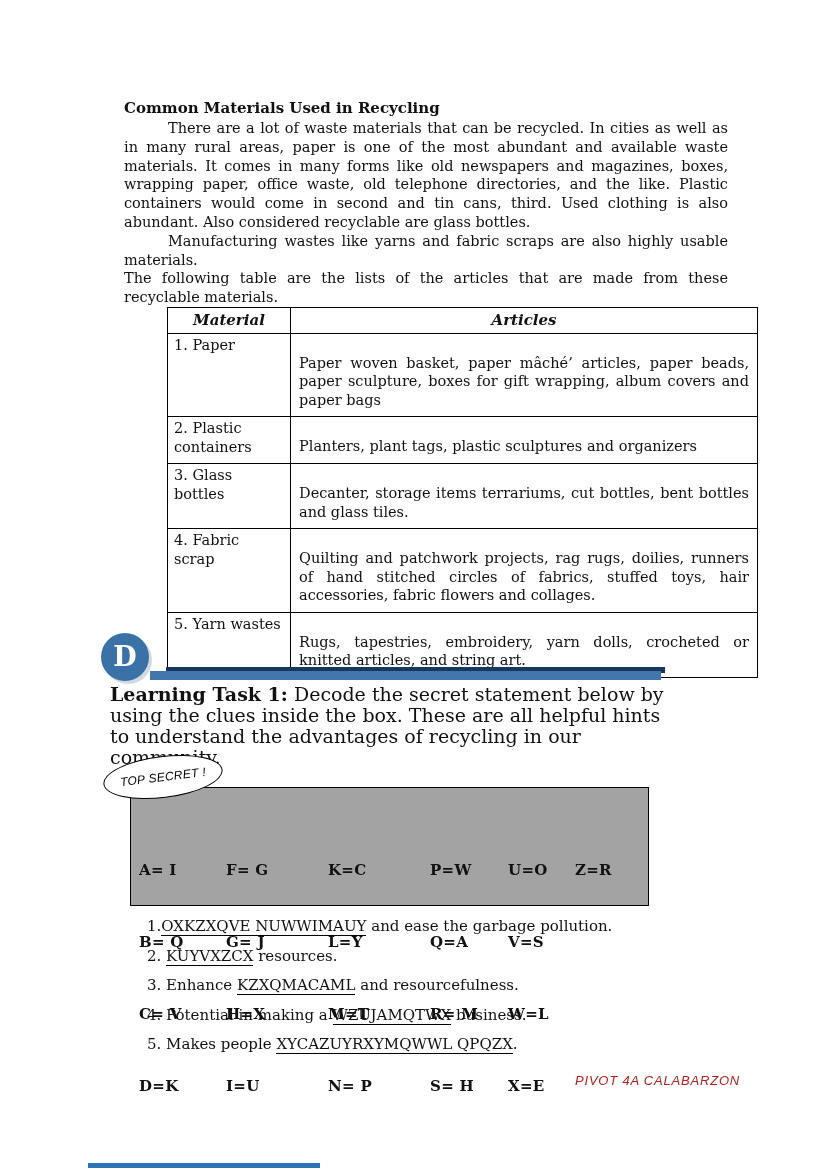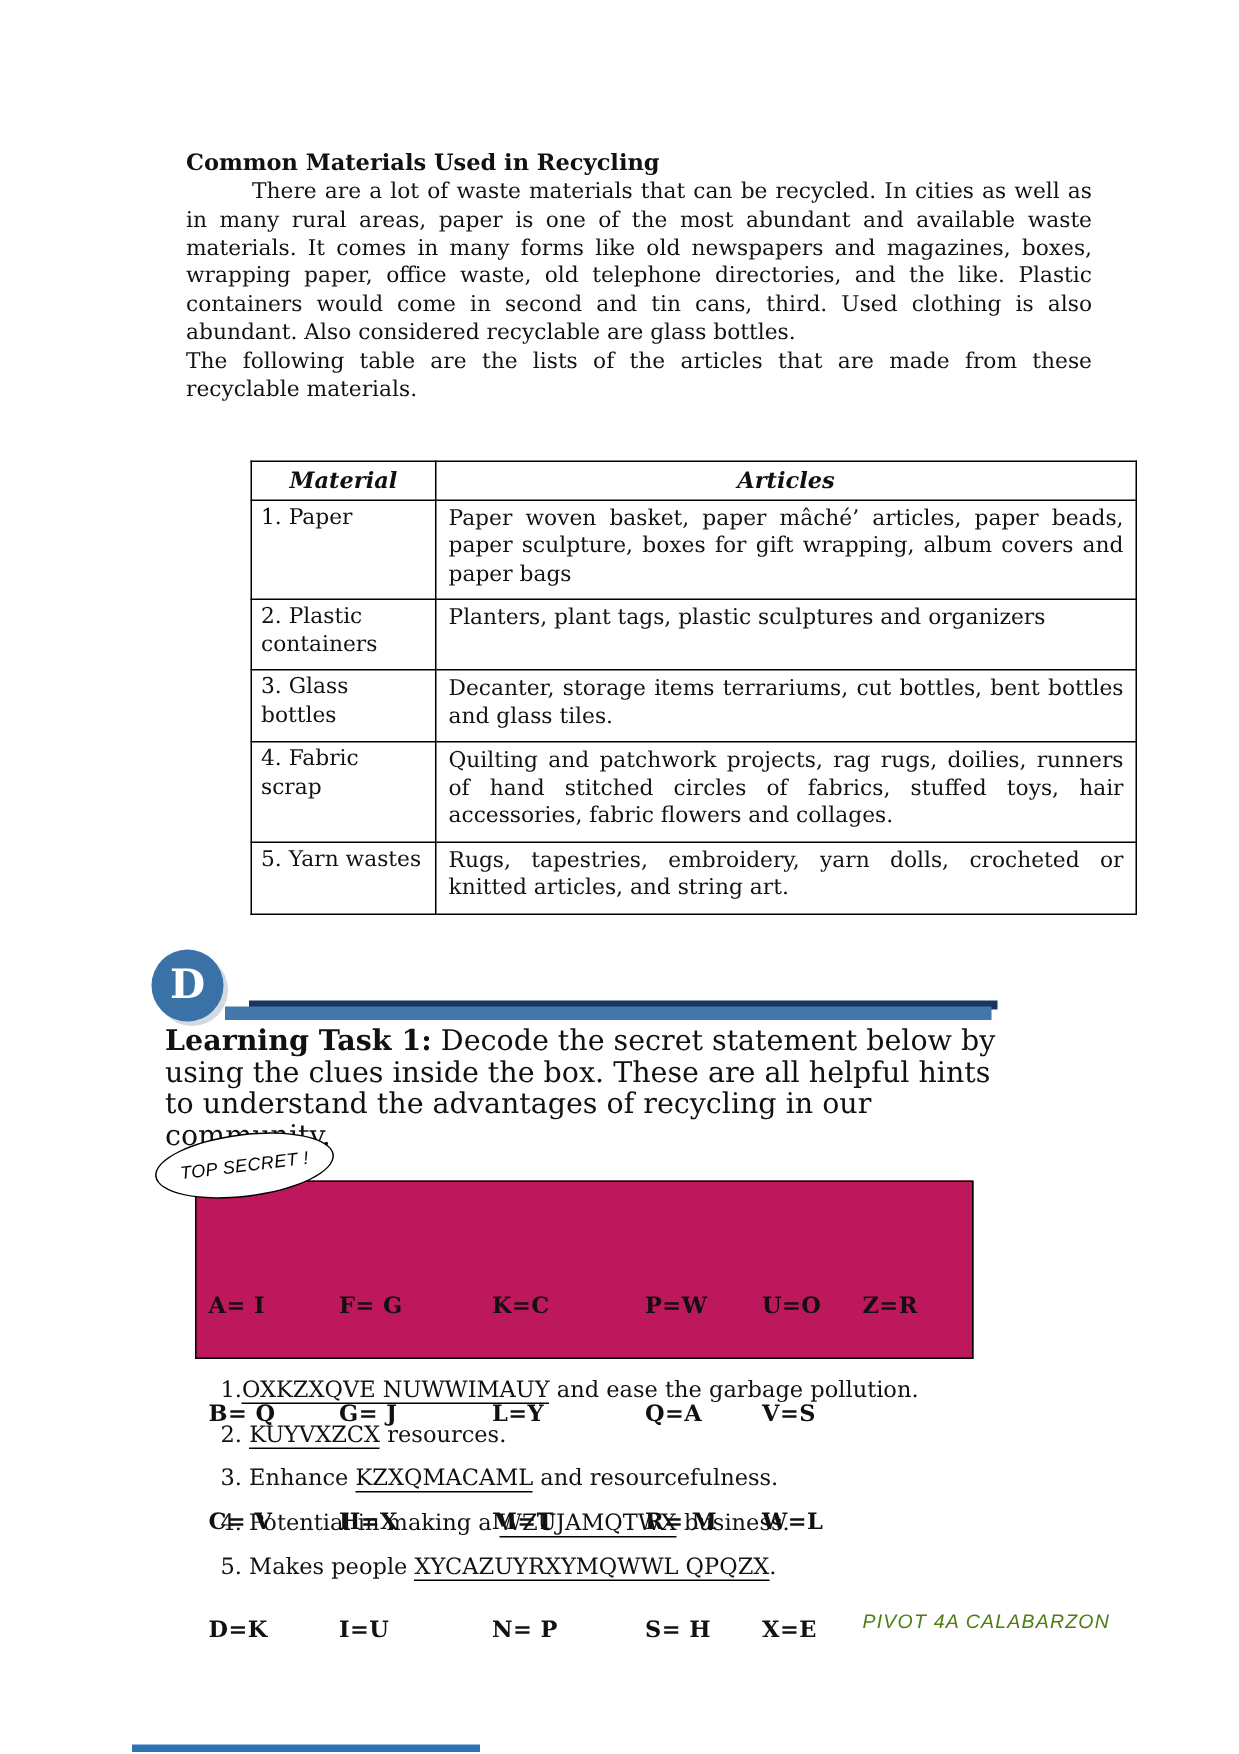--- a/index.html
+++ b/index.html
@@ -8,65 +8,66 @@
   
   .content{position:absolute;left:124px;top:99px;width:604px;}
   .heading{font-size:15px;font-weight:bold;margin:0 0 1px 0;line-height:19px;}
   .content p{margin:0;font-size:14.5px;line-height:18.8px;text-align:justify;}
   .indent{text-indent:44px;}
   
   .rtable{position:absolute;left:119px;top:307px;width:591px;border-collapse:collapse;
           font-size:14.5px;line-height:18.5px;margin-left:48px;}
   .rtable th,.rtable td{border:1.5px solid #000;vertical-align:top;}
   .rtable th{font-weight:bold;font-style:italic;text-align:center;font-size:15px;padding:3px;}
-  .rtable td{padding:3px 8px 7px 8px;}
+  .rtable td{padding:20px 8px 7px 8px;}
   .rtable td.mat{width:110px;padding:2px 6px 7px 6px;}
   .rtable td.art{text-align:justify;}
   
   .d-circle{position:absolute;left:101px;top:633px;width:48px;height:48px;border-radius:50%;
             background:var(--accent-circle,#3A72A8);color:#fff;font-weight:bold;font-size:27px;
             text-align:center;line-height:48px;box-shadow:3px 3px 0 rgba(175,185,200,.55);z-index:3;}
   .task-bar{position:absolute;left:150px;top:667px;width:515px;height:15px;}
   .bar-dark{position:absolute;left:16px;top:0;width:499px;height:6px;background:var(--bar-dark,#17375E);}
   .bar-light{position:absolute;left:0;top:4px;width:511px;height:9px;background:var(--bar-light,#4377AC);}
   
   .task{position:absolute;left:110px;top:684px;width:556px;font-size:19px;line-height:21px;}
   .task-label{font-weight:bold;}
   
   .bubble{position:absolute;left:103px;top:756px;width:118px;height:40px;background:#fff;
           border:1.7px solid #000;border-radius:50%;transform:rotate(-7deg);z-index:2;
           display:flex;align-items:center;justify-content:center;}
   .bubble span{font-family:"Liberation Sans",sans-serif;font-style:italic;font-size:12px;
                letter-spacing:.3px;color:#000;}
   
   .clue-box{position:absolute;left:130px;top:787px;width:517px;height:117px;
-            border:1.6px solid #000;background:#be185d;z-index:1;}
+            border:1.6px solid #000;background:#a3a3a3;z-index:1;}
   .clue-col{position:absolute;top:22px;font-weight:bold;font-size:15px;line-height:24px;
             letter-spacing:.3px;white-space:pre;}
   .clue-col span{display:block;}
   .c0{left:8px;}.c1{left:95px;}.c2{left:197px;}.c3{left:299px;}.c4{left:377px;}.c5{left:444px;}
   
   .decode{position:absolute;left:147px;top:917px;width:600px;font-size:15px;line-height:19px;}
   .decode-item{margin-bottom:10.5px;}
   .code{border-bottom:1.5px solid #000;}
   
   .brand{position:absolute;right:86px;top:1073px;font-family:"Liberation Sans",sans-serif;
-         font-style:italic;font-size:13px;letter-spacing:.8px;color:#4d7c0f;}
+         font-style:italic;font-size:13px;letter-spacing:.8px;color:#b91c1c;}
   .pagenum{position:absolute;left:0;top:1091px;width:826px;text-align:center;font-size:13.5px;}
   .footer-bar{position:absolute;left:88px;top:1163px;width:232px;height:5px;
               background:var(--footer-bar,#2E74B5);}
 </style>
 </head>
 <body>
 
 <div class="page">
 
   <div class="content">
     <h3 class="heading">Common Materials Used in Recycling</h3>
     <p class="indent">There are a lot of waste materials that can be recycled.  In cities as well as in many rural areas, paper is one of the most abundant and available waste materials.  It comes in many forms like old newspapers and magazines, boxes, wrapping paper, office waste, old telephone directories, and the like.  Plastic containers would come in second and tin cans, third. Used clothing is also abundant.  Also considered recyclable are glass bottles.</p>
+    <p class="indent">Manufacturing wastes like yarns and fabric scraps are also highly usable materials.</p>
     <p>The following table are the lists of the articles that are made from these recyclable materials.</p>
   </div>
 
   <table class="rtable">
     <tbody>
         <tr>
       <th>Material</th>
       <th>Articles</th>
     </tr>
     <tr>

